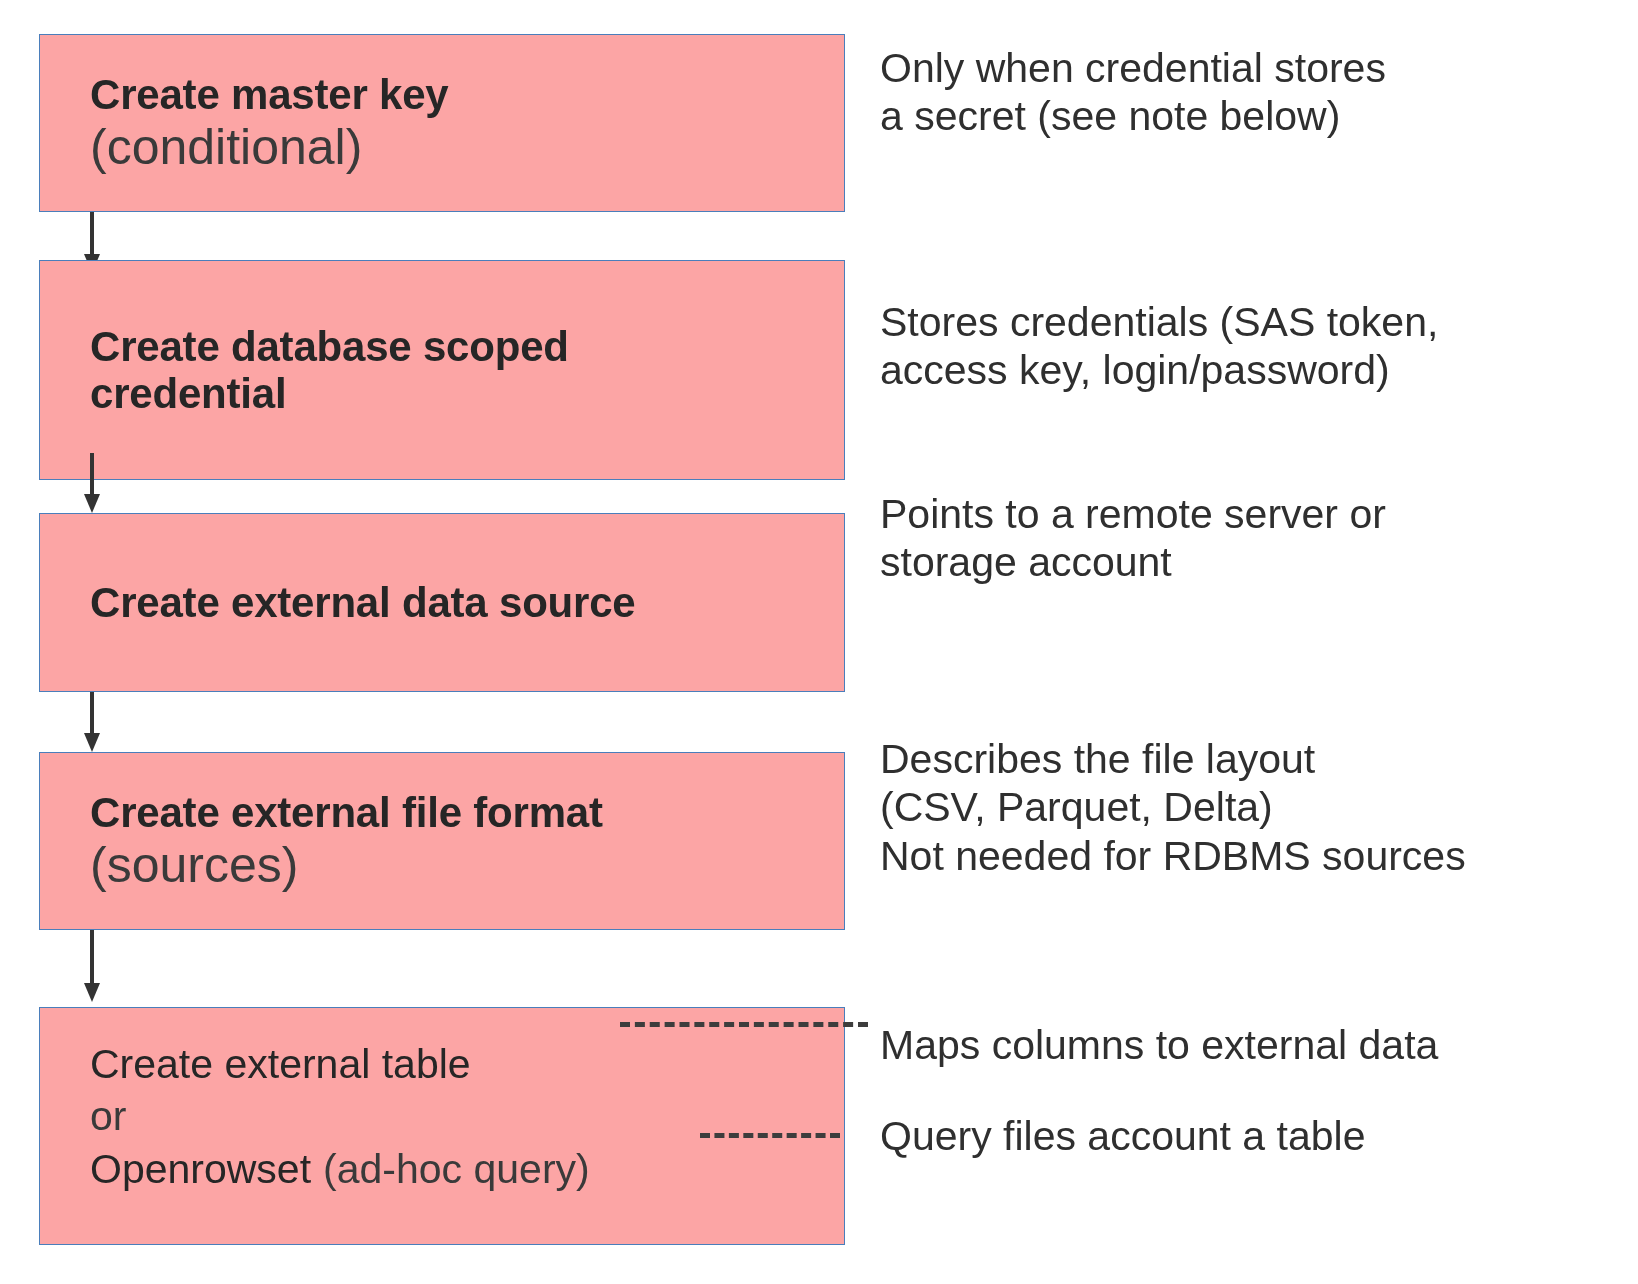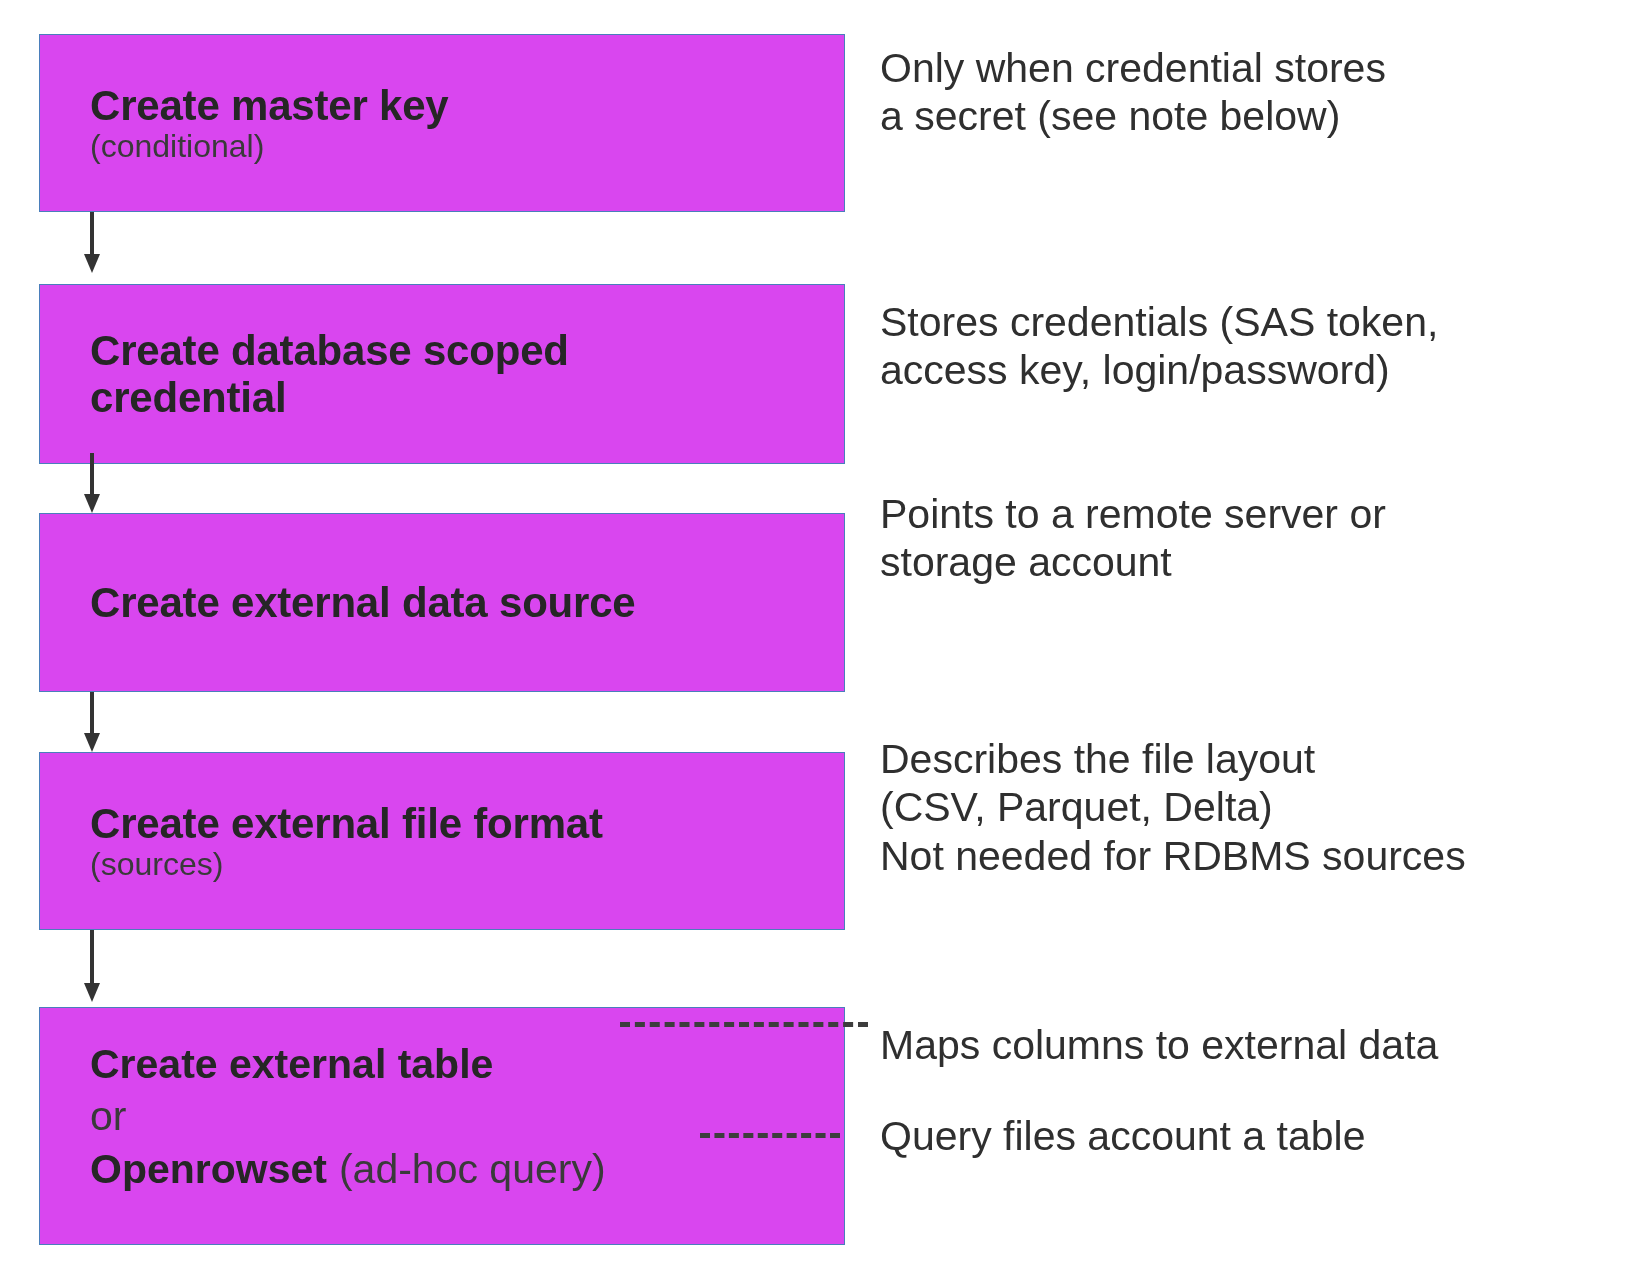--- a/index.html
+++ b/index.html
@@ -20,57 +20,57 @@
     position: absolute;
     inset: 0;
   }
 
   
   .step-box {
     position: absolute;
     left: 39px;
     width: 806px;
     box-sizing: border-box;
-    background: #d946ef;
+    background: #fca5a5;
     border: 1.6px solid #4a7ebb;
     display: flex;
     flex-direction: column;
     justify-content: center;
     padding-left: 50px;
     padding-right: 14px;
   }
   .step-title {
     font-size: 42px;
     font-weight: bold;
     line-height: 1.12;
     letter-spacing: -0.2px;
     color: #262626;
     white-space: pre-line;
   }
   .step-sub {
-    font-size: 32px;
+    font-size: 50px;
     font-weight: normal;
     line-height: 1.12;
     color: #3a3a3a;
   }
 
   
   .step-box.option-box {
     justify-content: flex-start;
     padding-top: 30px;
   }
   .opt-line {
     display: flex;
     align-items: baseline;
     font-size: 41px;
     line-height: 1.28;
     color: #262626;
     white-space: nowrap;
   }
-  .opt-line b { font-weight: bold; }
+  .opt-line b { font-weight: normal; }
   .opt-line .plain { font-weight: normal; color: #3a3a3a; }
   .or-line {
     font-size: 41px;
     font-weight: normal;
     line-height: 1.28;
     color: #3a3a3a;
   }
 
   
   .note {
@@ -123,21 +123,21 @@
     <div class="step-sub">(conditional)</div>
   </div>
   <div class="note" style="top:44px;">Only when credential stores
 a secret (see note below)</div>
 
   <div class="arrow" style="top:212px; height:61px;">
     <div class="shaft" style="height:44px;"></div>
     <div class="head" style="top:42px;"></div>
   </div>
 
-  <div class="step-box" style="top:284px; height:180px;">
+  <div class="step-box" style="top:260px; height:220px;">
     <div class="step-title">Create database scoped
 credential</div>
 
   </div>
   <div class="note" style="top:298px;">Stores credentials (SAS token,
 access key, login/password)</div>
 
   <div class="arrow" style="top:453px; height:60px;">
     <div class="shaft" style="height:43px;"></div>
     <div class="head" style="top:41px;"></div>

